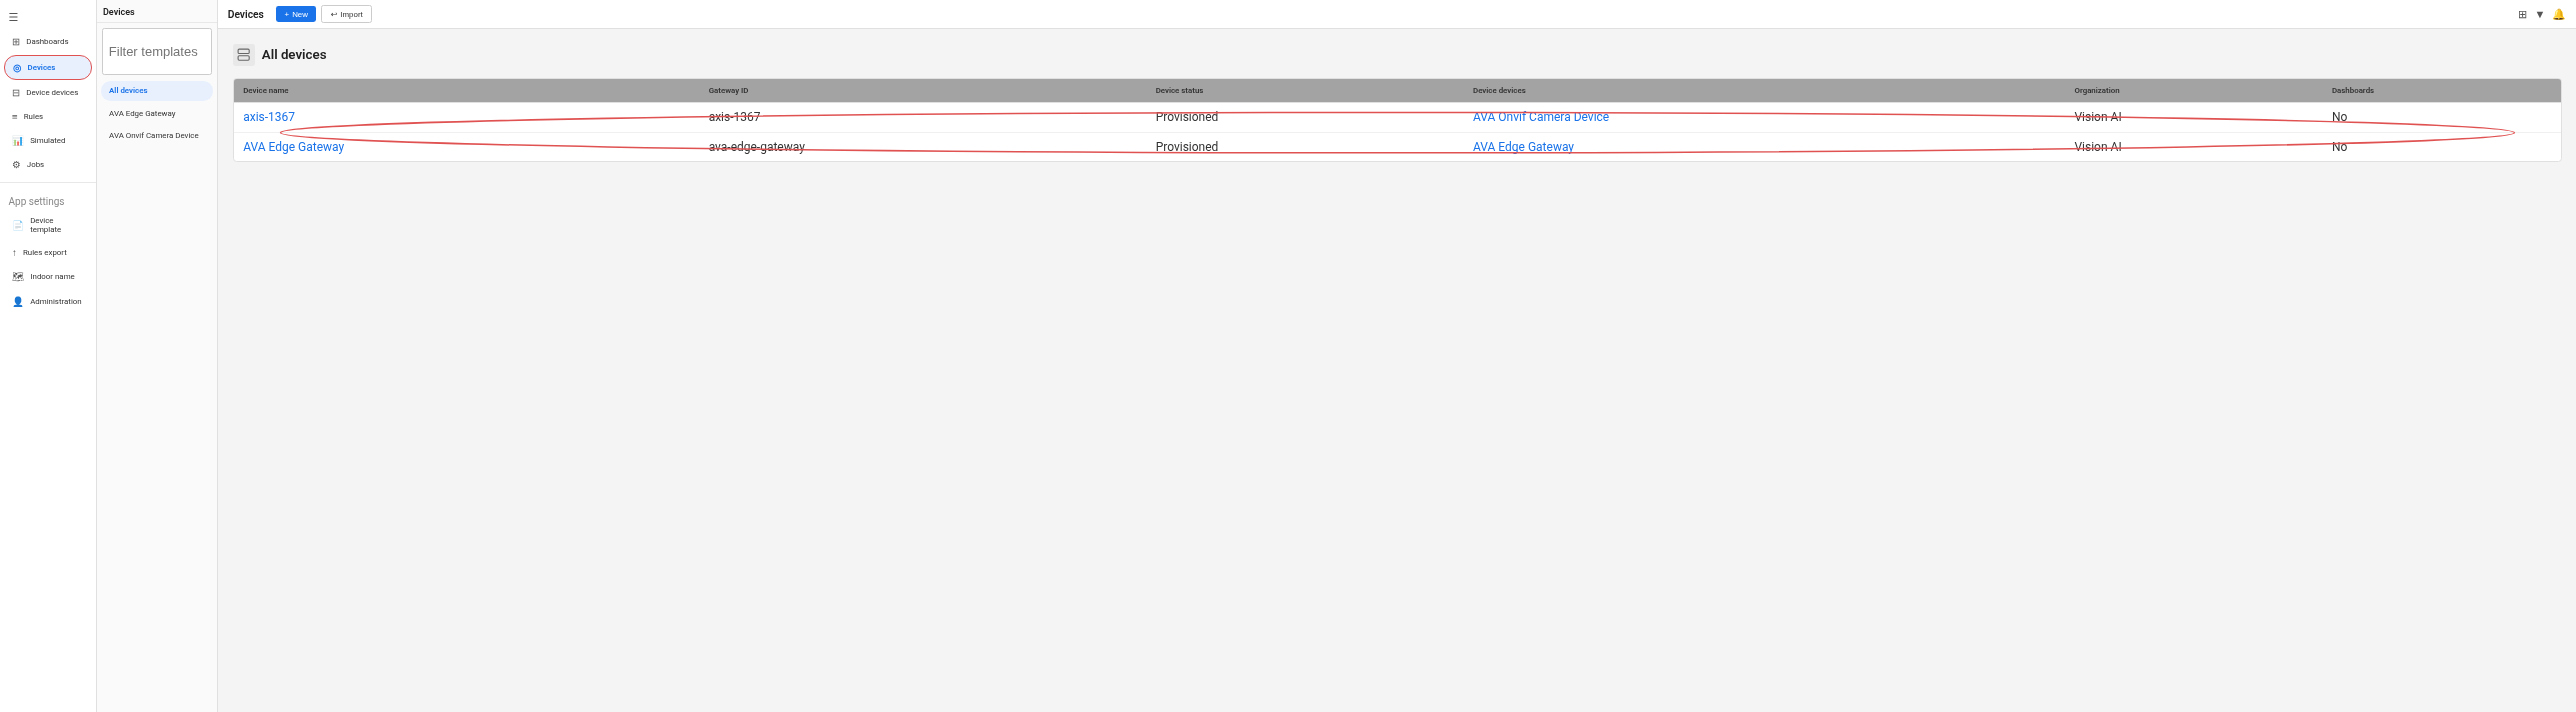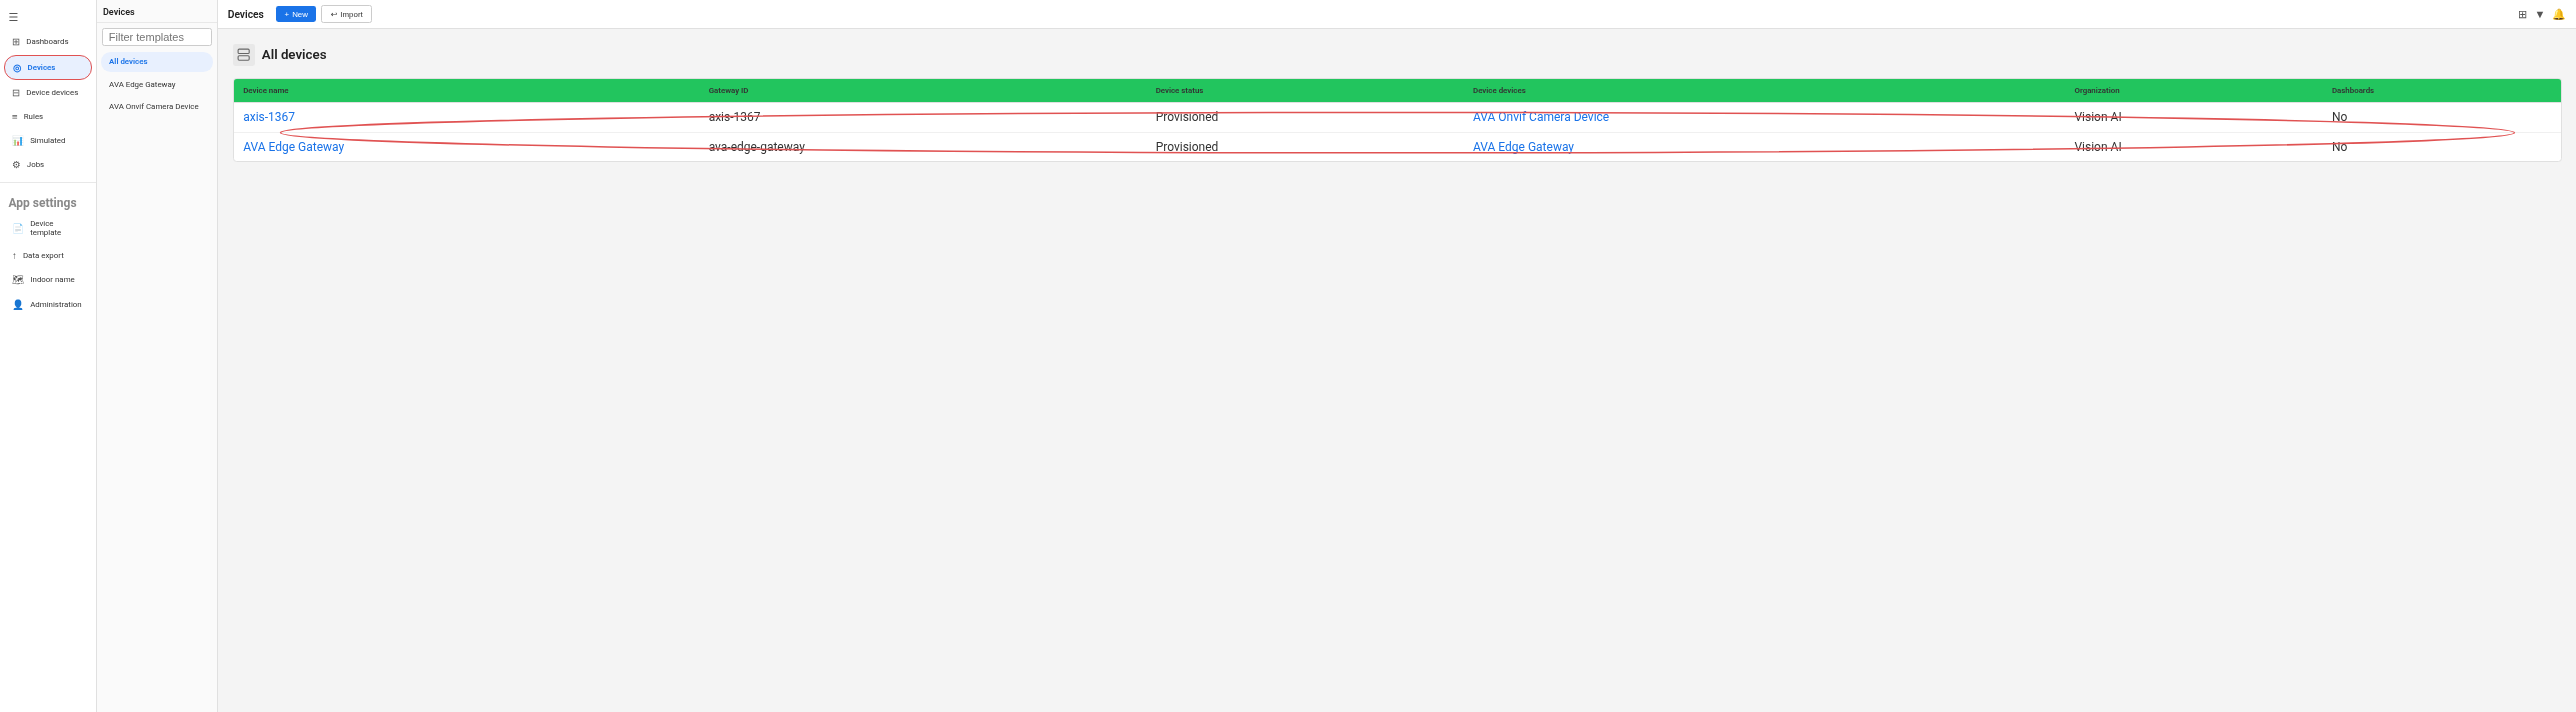--- a/index.html
+++ b/index.html
@@ -35,22 +35,22 @@
     .nav-item.active {
       background: #e8f0fe;
       color: #1a73e8;
       font-weight: 600;
       border: 1.2px solid #e05252;
       border-radius: 12px;
     }
     .nav-icon { font-size: 9.7px; color: #555; }
     .nav-item.active .nav-icon { color: #1a73e8; }
     .nav-section-label {
-      font-size: 12px;
-      font-weight: 700;
+      font-size: 10px;
+      font-weight: 400;
       color: #888;
       padding: 8.5px 8.5px 2.4px;
       text-transform: none;
     }
     .nav-divider { border: none; border-top: 0.6px solid #e8e8e8; margin: 4.8px 0; }
 
     
     .template-sidebar {
       width: 121px;
       background: #fafafa;
@@ -61,24 +61,24 @@
     }
     .template-sidebar-header {
       padding: 7.3px 6px 4.8px;
       font-size: 9px;
       font-weight: 600;
       color: #222;
       border-bottom: 0.6px solid #e8e8e8;
     }
     .template-filter {
       margin: 4.8px;
-      padding: 2px 6px;
+      padding: 15px 6px;
       border: 0.6px solid #ccc;
       border-radius: 2.4px;
-      font-size: 11px;
+      font-size: 13px;
       color: #aaa;
       outline: none;
       width: calc(100% - 9.7px);
     }
     .template-item {
       padding: 5.5px 8.5px;
       cursor: pointer;
       font-size: 7.9px;
       color: #333;
       border-radius: 2.4px;
@@ -195,21 +195,21 @@
     }
     thead tr {
       border-bottom: 0.6px solid #e0e0e0;
     }
     th {
       text-align: left;
       padding: 7.3px 9.7px;
       font-size: 7.9px;
       font-weight: 600;
       color: #333;
-      background: #22c55e;
+      background: #a3a3a3;
     }
     td {
       padding: 7.3px 9.7px;
       font-size: 12px;
       color: #333;
       border-bottom: 0.6px solid #f0f0f0;
     }
     tbody tr:last-child td { border-bottom: none; }
     .link-cell {
       color: #1a73e8;
@@ -257,21 +257,21 @@
 
   <div class="nav-section-label">App settings</div>
 
   <div class="nav-item">
     <span class="nav-icon">📄</span>
     <span>Device template</span>
   </div>
 
   <div class="nav-item">
     <span class="nav-icon">↑</span>
-    <span>Data export</span>
+    <span>Rules export</span>
   </div>
 
   <div class="nav-item">
     <span class="nav-icon">🗺</span>
     <span>Indoor name</span>
   </div>
 
   <div class="nav-item">
     <span class="nav-icon">👤</span>
     <span>Administration</span>

